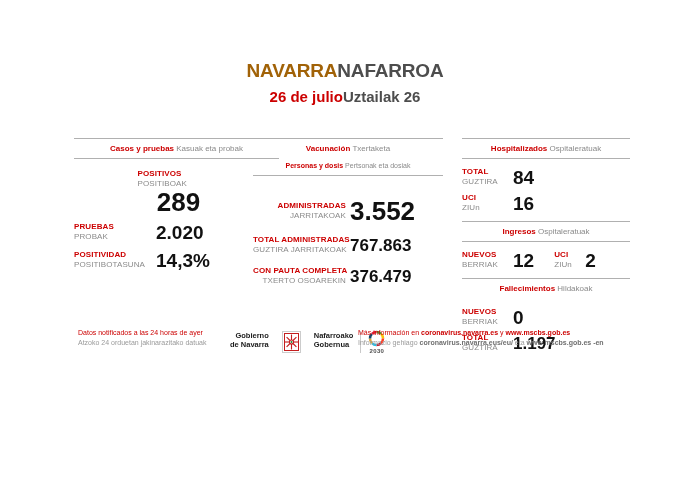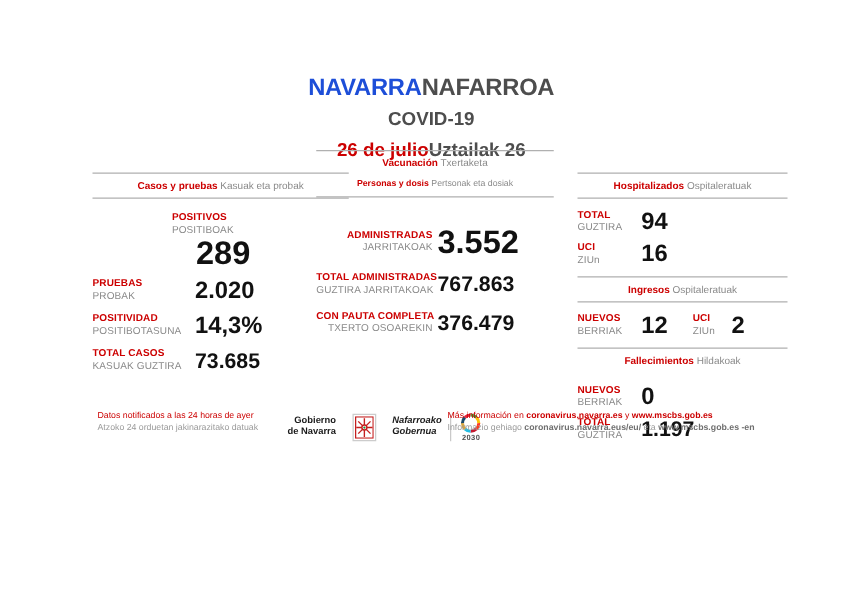--- a/index.html
+++ b/index.html
@@ -30,42 +30,42 @@
     top: 60px;
     width: 690px;
     text-align: center;
   }
   .title-line {
     font-size: 19px;
     font-weight: bold;
     letter-spacing: -0.2px;
     line-height: 22px;
   }
-  .t-es { color: #1d4ed8; }
+  .t-es { color: #a16207; }
   .t-eu { color: #4d4d4d; }
   .subtitle {
     font-size: 15px;
     font-weight: bold;
     color: #4d4d4d;
     line-height: 21px;
     margin-top: 3px;
   }
   .dateline {
     font-size: 15px;
     font-weight: bold;
     line-height: 21px;
     margin-top: 4px;
   }
   .d-es { color: #CC0000; }
   .d-eu { color: #4d4d4d; }
 
   
   .col { position: absolute; }
   .col-left   { left: 74px;  top: 138px; width: 205px; }
-  .col-mid    { left: 253px; top: 120px; width: 190px; }
+  .col-mid    { left: 253px; top: 138px; width: 190px; }
   .col-right  { left: 462px; top: 138px; width: 168px; }
 
   .sect-head {
     text-align: center;
     font-size: 8px;
     line-height: 11px;
     padding: 4px 0 4px 0;
     border-top: 1px solid #b0b0b0;
     border-bottom: 1px solid #b0b0b0;
     white-space: nowrap;
@@ -188,21 +188,21 @@
     gap: 13px;
   }
   .gn-text {
     font-size: 7.5px;
     font-weight: bold;
     color: #1a1a1a;
     line-height: 9px;
     text-align: right;
     white-space: nowrap;
   }
-  .gn-text-2 { text-align: left; font-style: italic; }
+  .gn-text-2 { text-align: left; }
   .escudo {
     width: 17px;
     height: 20px;
     background: #ffffff;
     border: 0.5px solid #cccccc;
     display: flex;
     align-items: center;
     justify-content: center;
     flex: 0 0 auto;
   }
@@ -232,21 +232,20 @@
 </style>
 </head>
 <body>
 
 <div class="infographic">
 
   <div class="header">
     <div class="title-line">
       <span class="t-es">NAVARRA</span><span class="t-eu">NAFARROA</span>
     </div>
-    <div class="subtitle">COVID-19</div>
     <div class="dateline">
       <span class="d-es">26 de julio</span><span class="d-eu">Uztailak 26</span>
     </div>
   </div>
 
   <div class="col col-left">
     <div class="sect-head">
       <span class="sh-es">Casos y pruebas</span>
       <span class="sh-eu">Kasuak eta probak</span>
     </div>
@@ -269,27 +268,20 @@
       </div>
 
       <div class="row">
         <div class="row-labels">
           <div class="lab-es">POSITIVIDAD</div>
           <div class="lab-eu">POSITIBOTASUNA</div>
         </div>
         <div class="val val-lg">14,3%</div>
       </div>
 
-      <div class="row">
-        <div class="row-labels">
-          <div class="lab-es">TOTAL CASOS</div>
-          <div class="lab-eu">KASUAK GUZTIRA</div>
-        </div>
-        <div class="val val-md">73.685</div>
-      </div>
 
     </div>
   </div>
 
   <div class="col col-mid">
     <div class="sect-head nb-bottom">
       <span class="sh-es">Vacunación</span>
       <span class="sh-eu">Txertaketa</span>
     </div>
     <div class="sect-head-sub">
@@ -330,21 +322,21 @@
     <div class="sect-head">
       <span class="sh-es">Hospitalizados</span>
       <span class="sh-eu">Ospitaleratuak</span>
     </div>
     <div class="rows rows-tight">
       <div class="row">
         <div class="row-labels">
           <div class="lab-es">TOTAL</div>
           <div class="lab-eu">GUZTIRA</div>
         </div>
-        <div class="val val-lg">94</div>
+        <div class="val val-lg">84</div>
       </div>
       <div class="row">
         <div class="row-labels">
           <div class="lab-es">UCI</div>
           <div class="lab-eu">ZIUn</div>
         </div>
         <div class="val val-lg">16</div>
       </div>
     </div>
 

